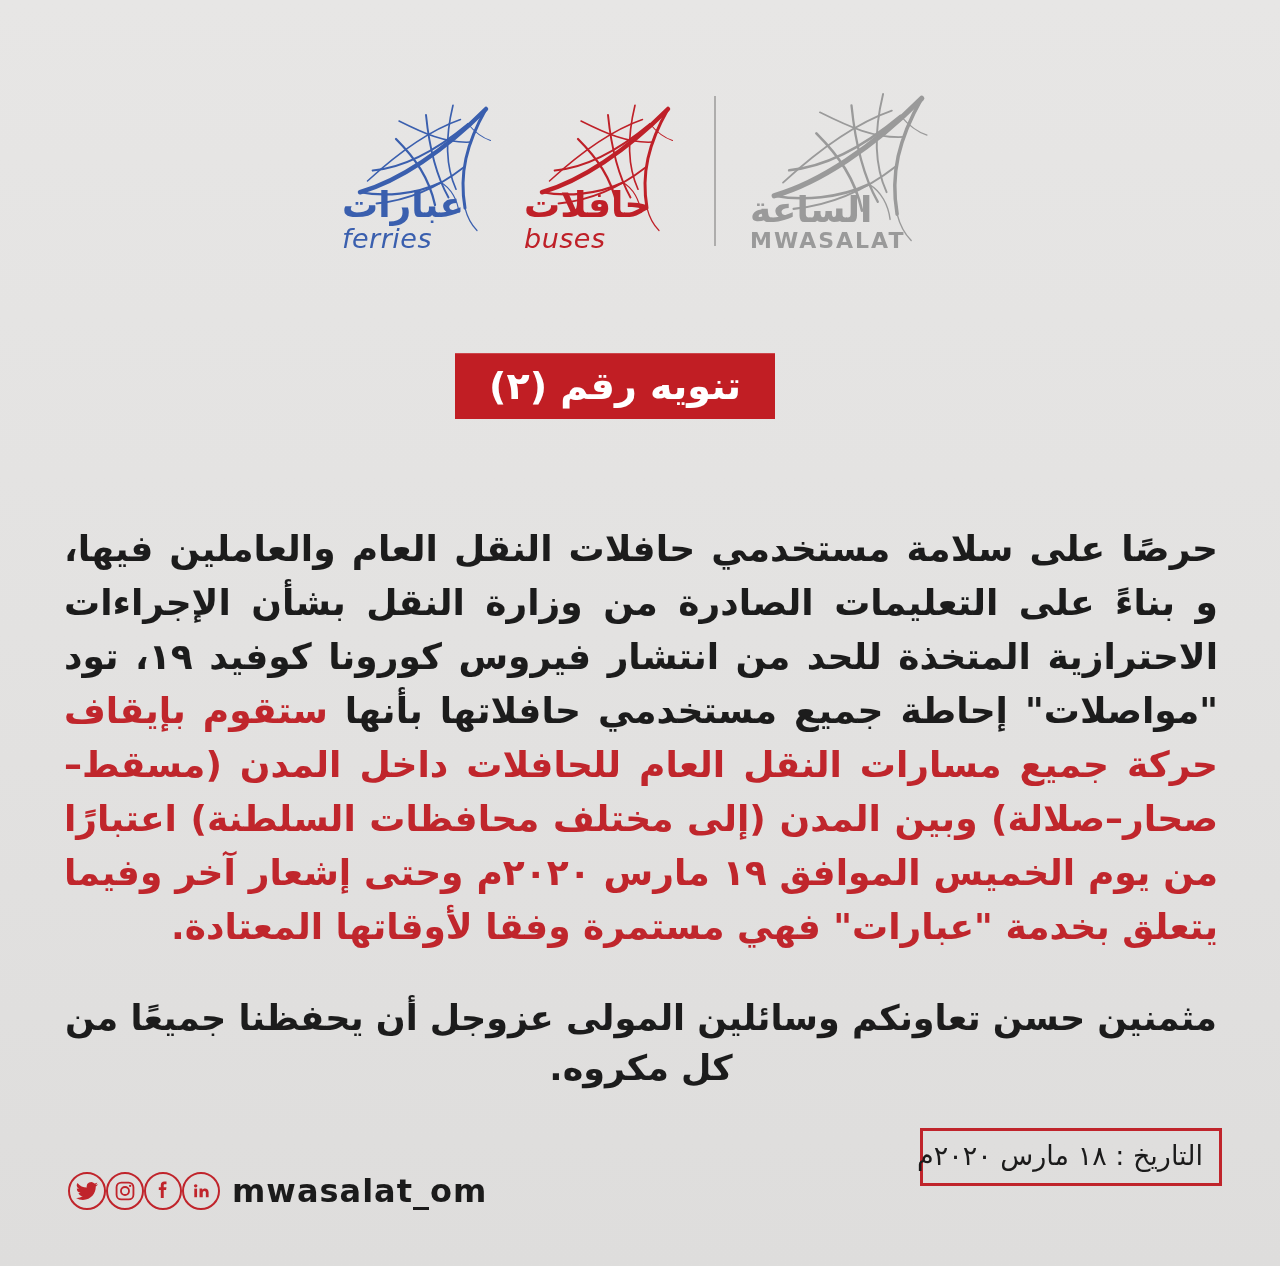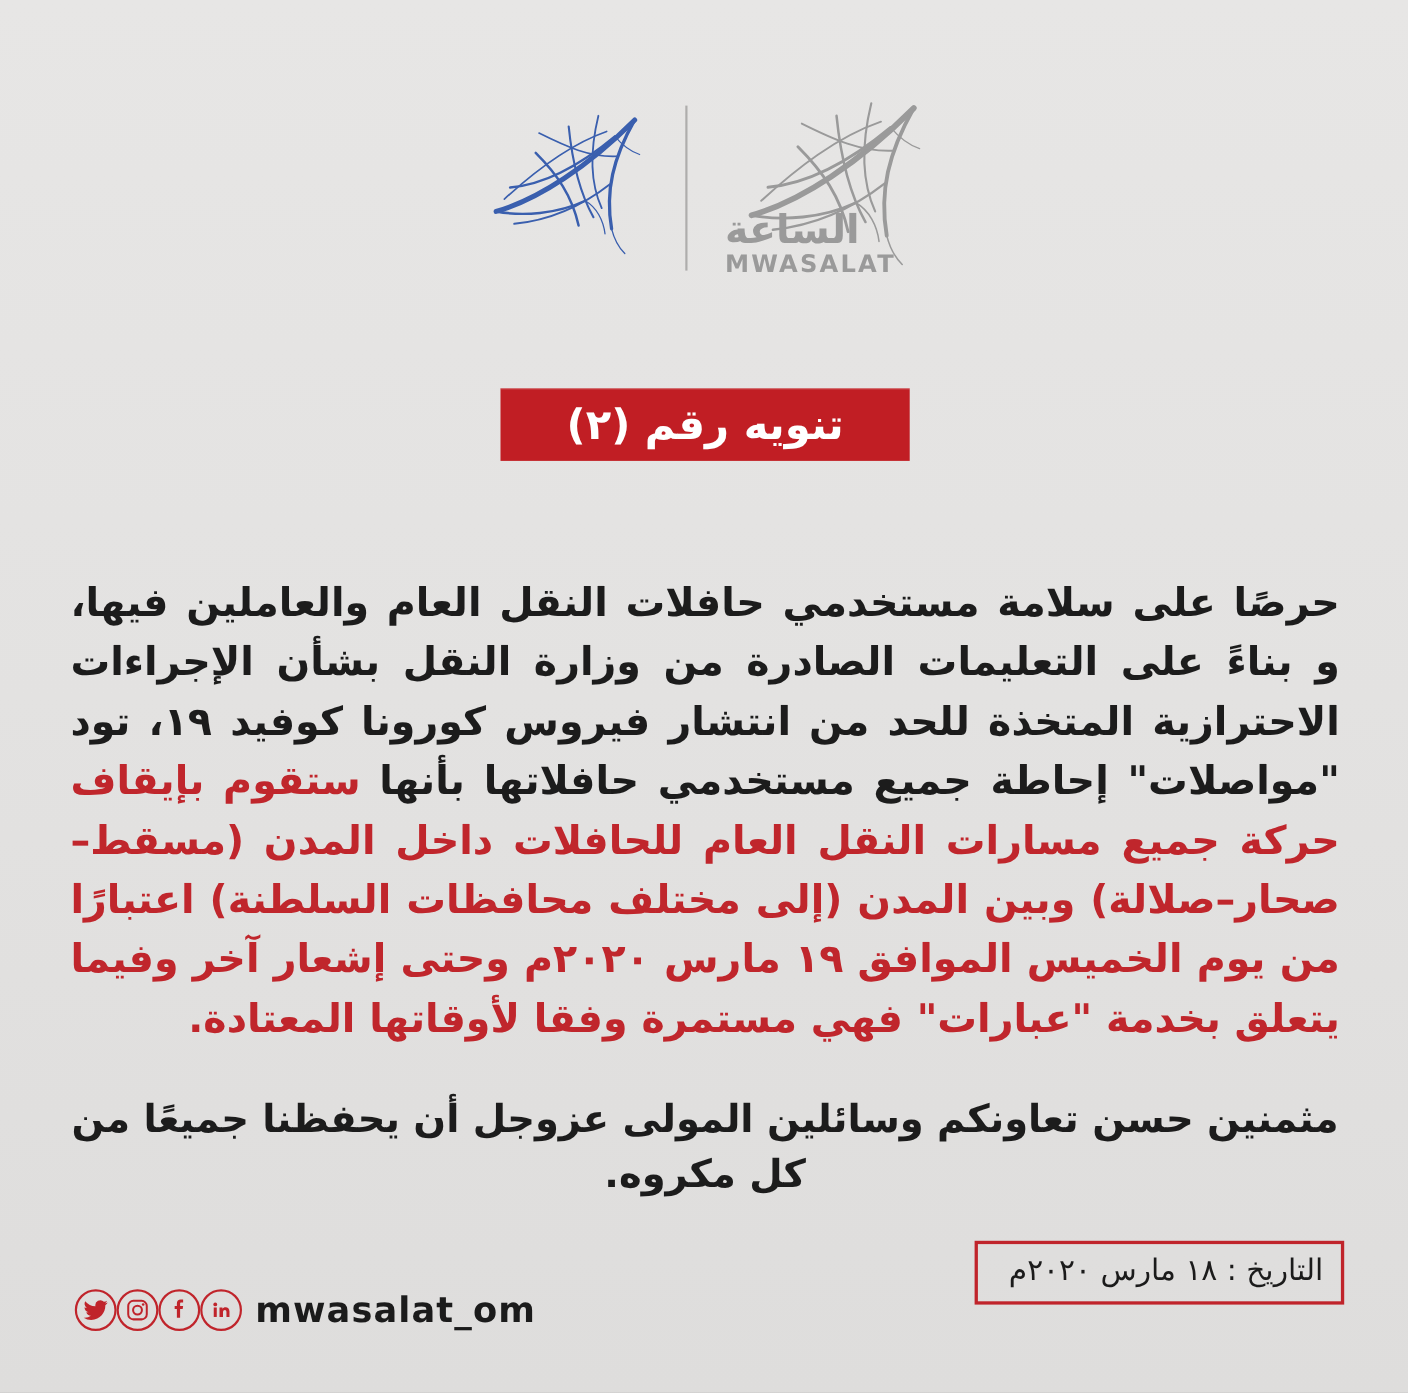--- a/index.html
+++ b/index.html
@@ -24,21 +24,21 @@
   .logo .logo-text{ position:absolute; left:6px; bottom:0; line-height:1; text-align:left; }
   .logo .ar{ font-size:36px; font-weight:bold; display:block; }
   .logo .latin{ font-size:27px; font-style:italic; display:block; margin-top:2px; letter-spacing:.5px; }
   .logo.mwasalat-logo .latin{ font-style:normal; font-weight:bold; font-size:22px; letter-spacing:2px; }
   .ferries-logo{ color:#3a5fae; }
   .buses-logo{ color:#bf2028; }
   .mwasalat-logo{ color:#9a9a9a; }
   .logo-divider{ width:2px; height:150px; background:#aeadac; margin:0 14px 6px 14px; }
   
   .banner{
-    position:absolute; top:353px; left:455px; width:372px; height:66px;
+    position:absolute; top:353px; left:455px; width:320px; height:66px;
     background:#c11e24;
     display:flex; align-items:center; justify-content:center;
     color:#ffffff; font-size:38px; font-weight:bold;
     direction:rtl;
     box-shadow:inset 0 1px 0 rgba(255,255,255,.18);
   }
   
   .body-text{
     position:absolute; top:522px; left:64px; right:62px;
     direction:rtl; text-align:justify;
@@ -61,21 +61,21 @@
     width:38px; height:38px; border:2.5px solid #c0242b; border-radius:50%;
     display:flex; align-items:center; justify-content:center;
     color:#c0242b; background:transparent;
   }
   .social-icon svg{ width:22px; height:22px; display:block; }
   .handle{
     margin-left:12px; font-size:32px; font-weight:bold; color:#1b1b1b; letter-spacing:1px;
     font-family:"DejaVu Sans", sans-serif;
   }
   .date-box{
-    position:absolute; top:1128px; right:58px; width:336px;
+    position:absolute; top:1128px; right:58px; width:302px;
     border:3px solid #c0242b;
     padding:8px 16px 10px 16px;
     direction:rtl; text-align:right;
     color:#1b1b1b; font-size:27px; line-height:34px; font-weight:400;
     background:transparent;
   }
   .date-box div{ white-space:nowrap; }
   .defs-holder{ position:absolute; width:0; height:0; overflow:hidden; }
 </style>
 </head>
@@ -102,22 +102,35 @@
       </g>
     </defs>
   </svg>
 
   <div class="logos-row">
 
     <div class="logo ferries-logo">
       <svg class="net-svg" viewBox="0 0 200 180">
           <use href="#net" xlink:href="#net"></use>
         </svg>
+      <div class="logo-text">
+        <span class="ar" dir="rtl">عبارات</span>
+        <span class="latin">ferries</span>
+      </div>
     </div>
 
+    <div class="logo buses-logo">
+      <svg class="net-svg" viewBox="0 0 200 180">
+          <use href="#net" xlink:href="#net"></use>
+        </svg>
+      <div class="logo-text">
+        <span class="ar" dir="rtl">حافلات</span>
+        <span class="latin">buses</span>
+      </div>
+    </div>
 
     <div class="logo-divider"></div>
 
     <div class="logo mwasalat-logo">
       <svg class="net-svg" viewBox="0 0 200 180">
           <use href="#net" xlink:href="#net"></use>
         </svg>
       <div class="logo-text">
         <span class="ar" dir="rtl">الساعة</span>
         <span class="latin">MWASALAT</span>

